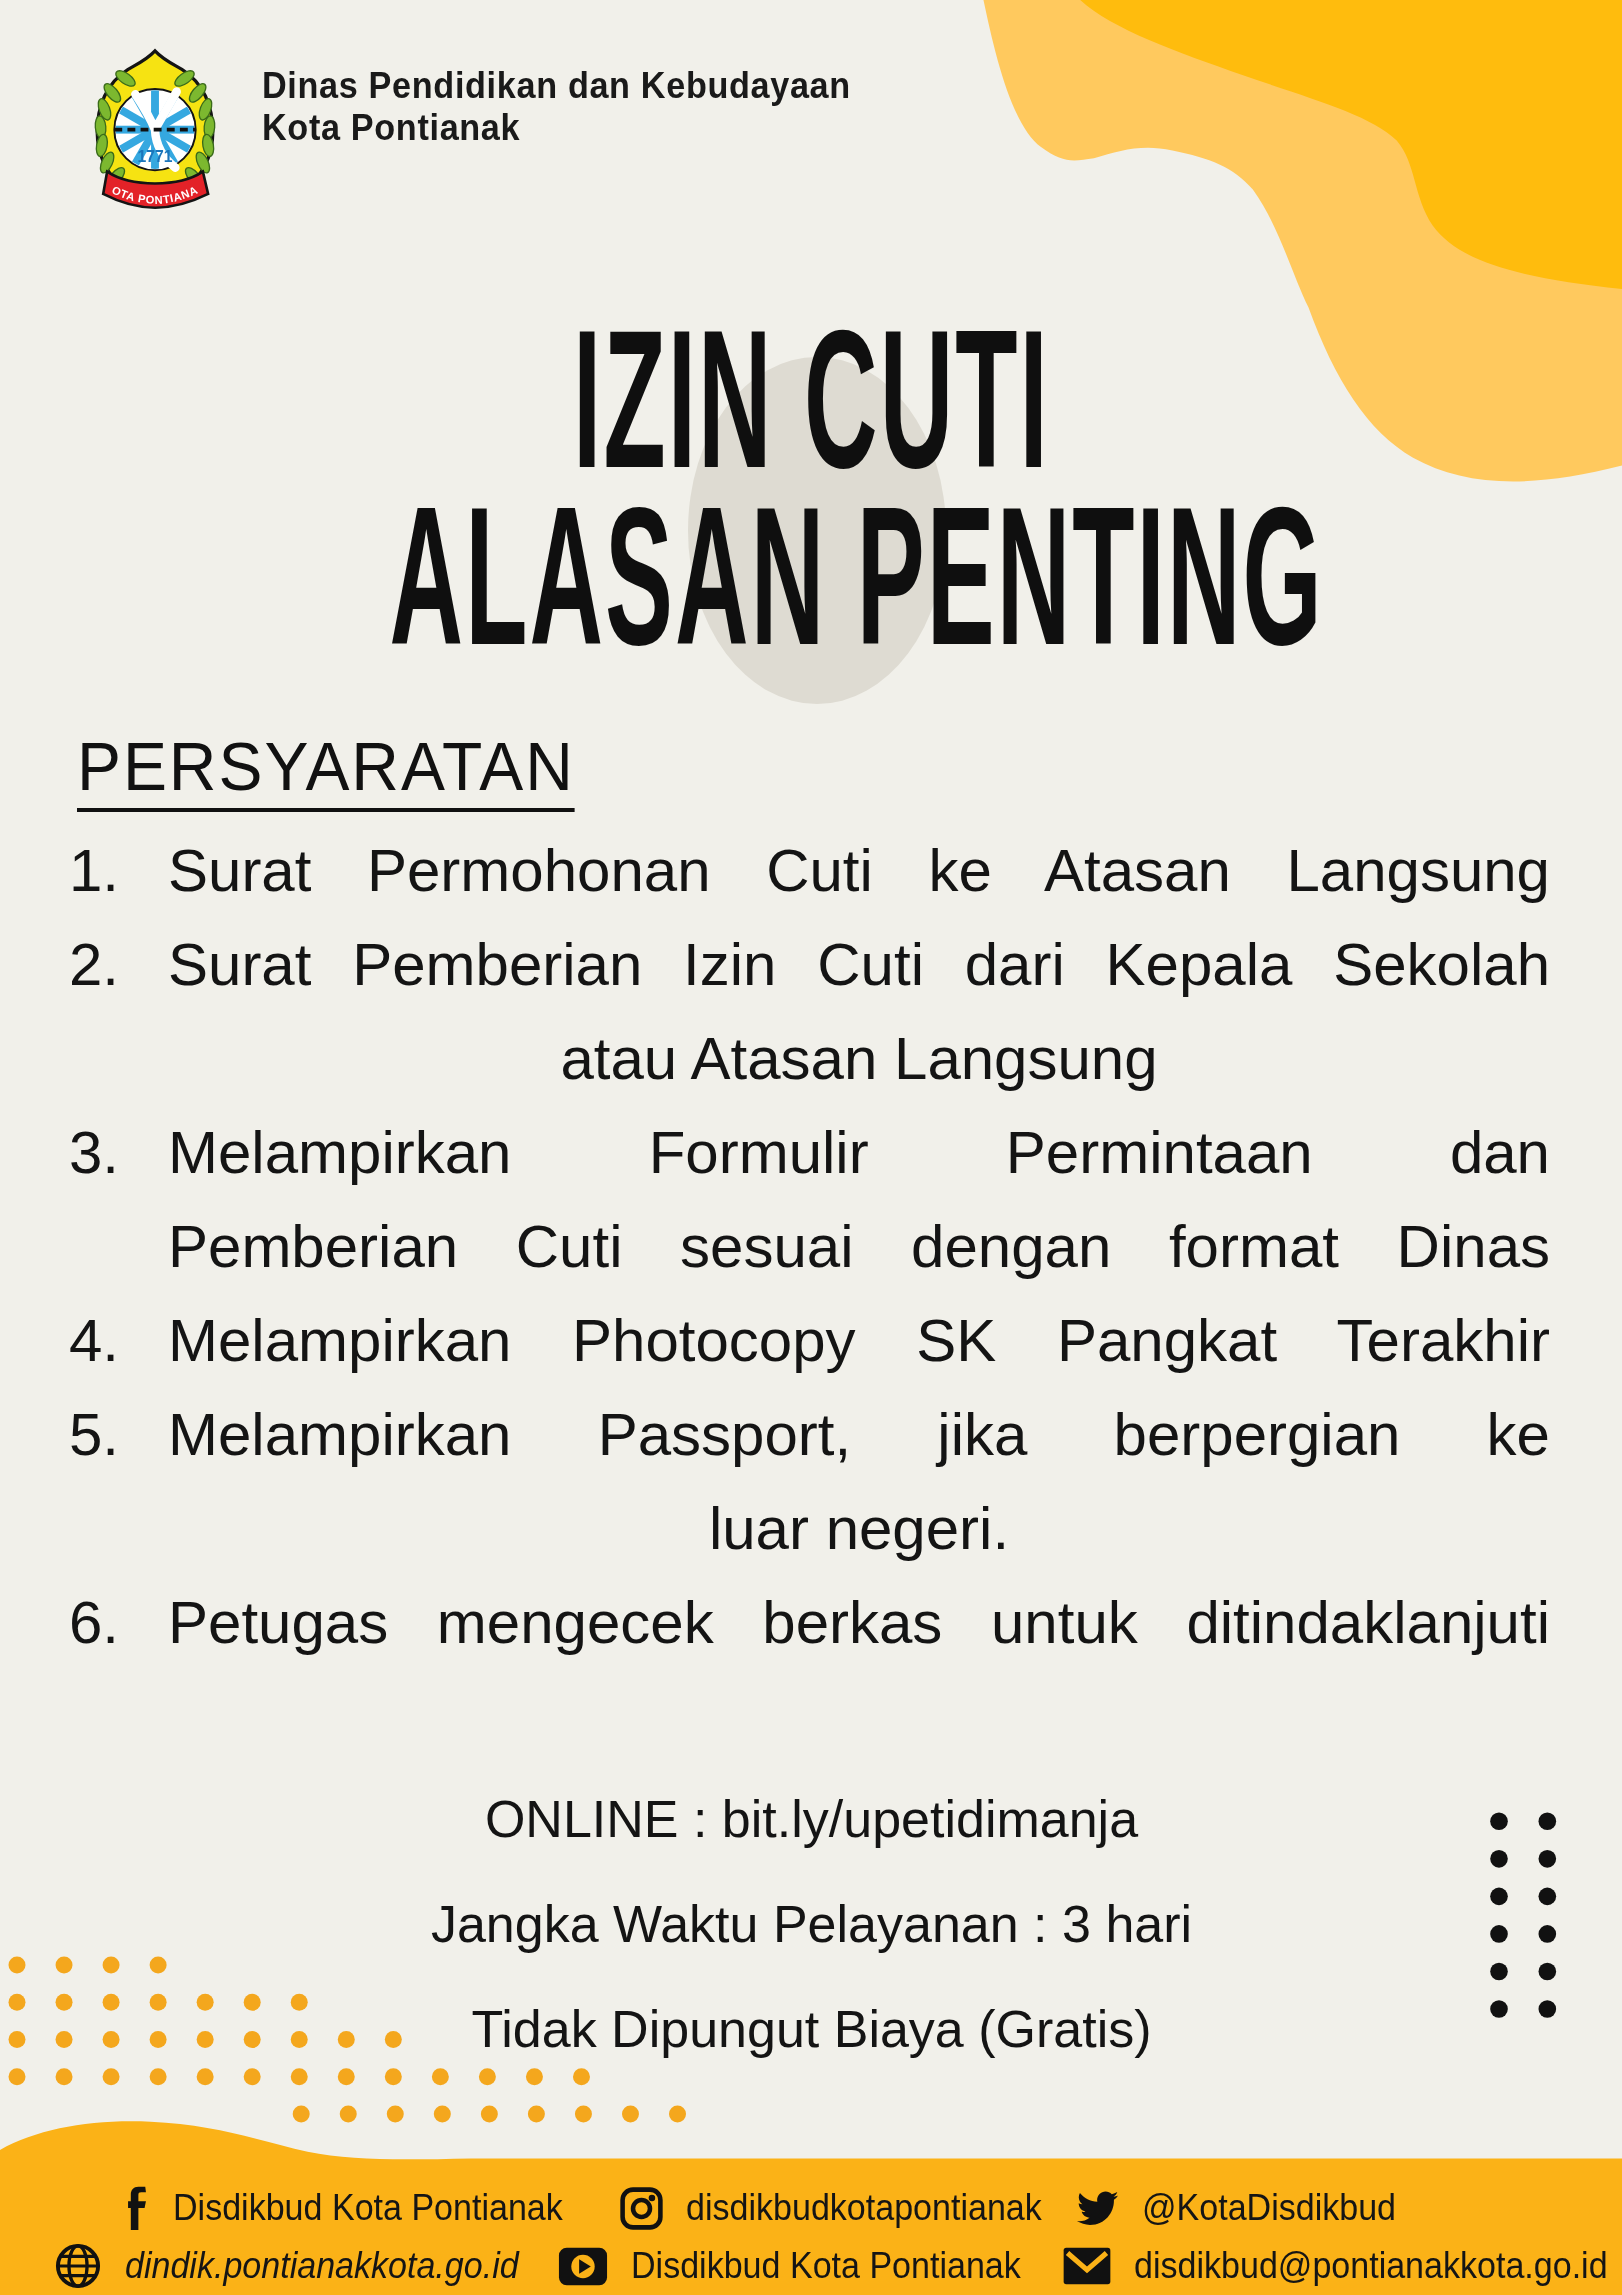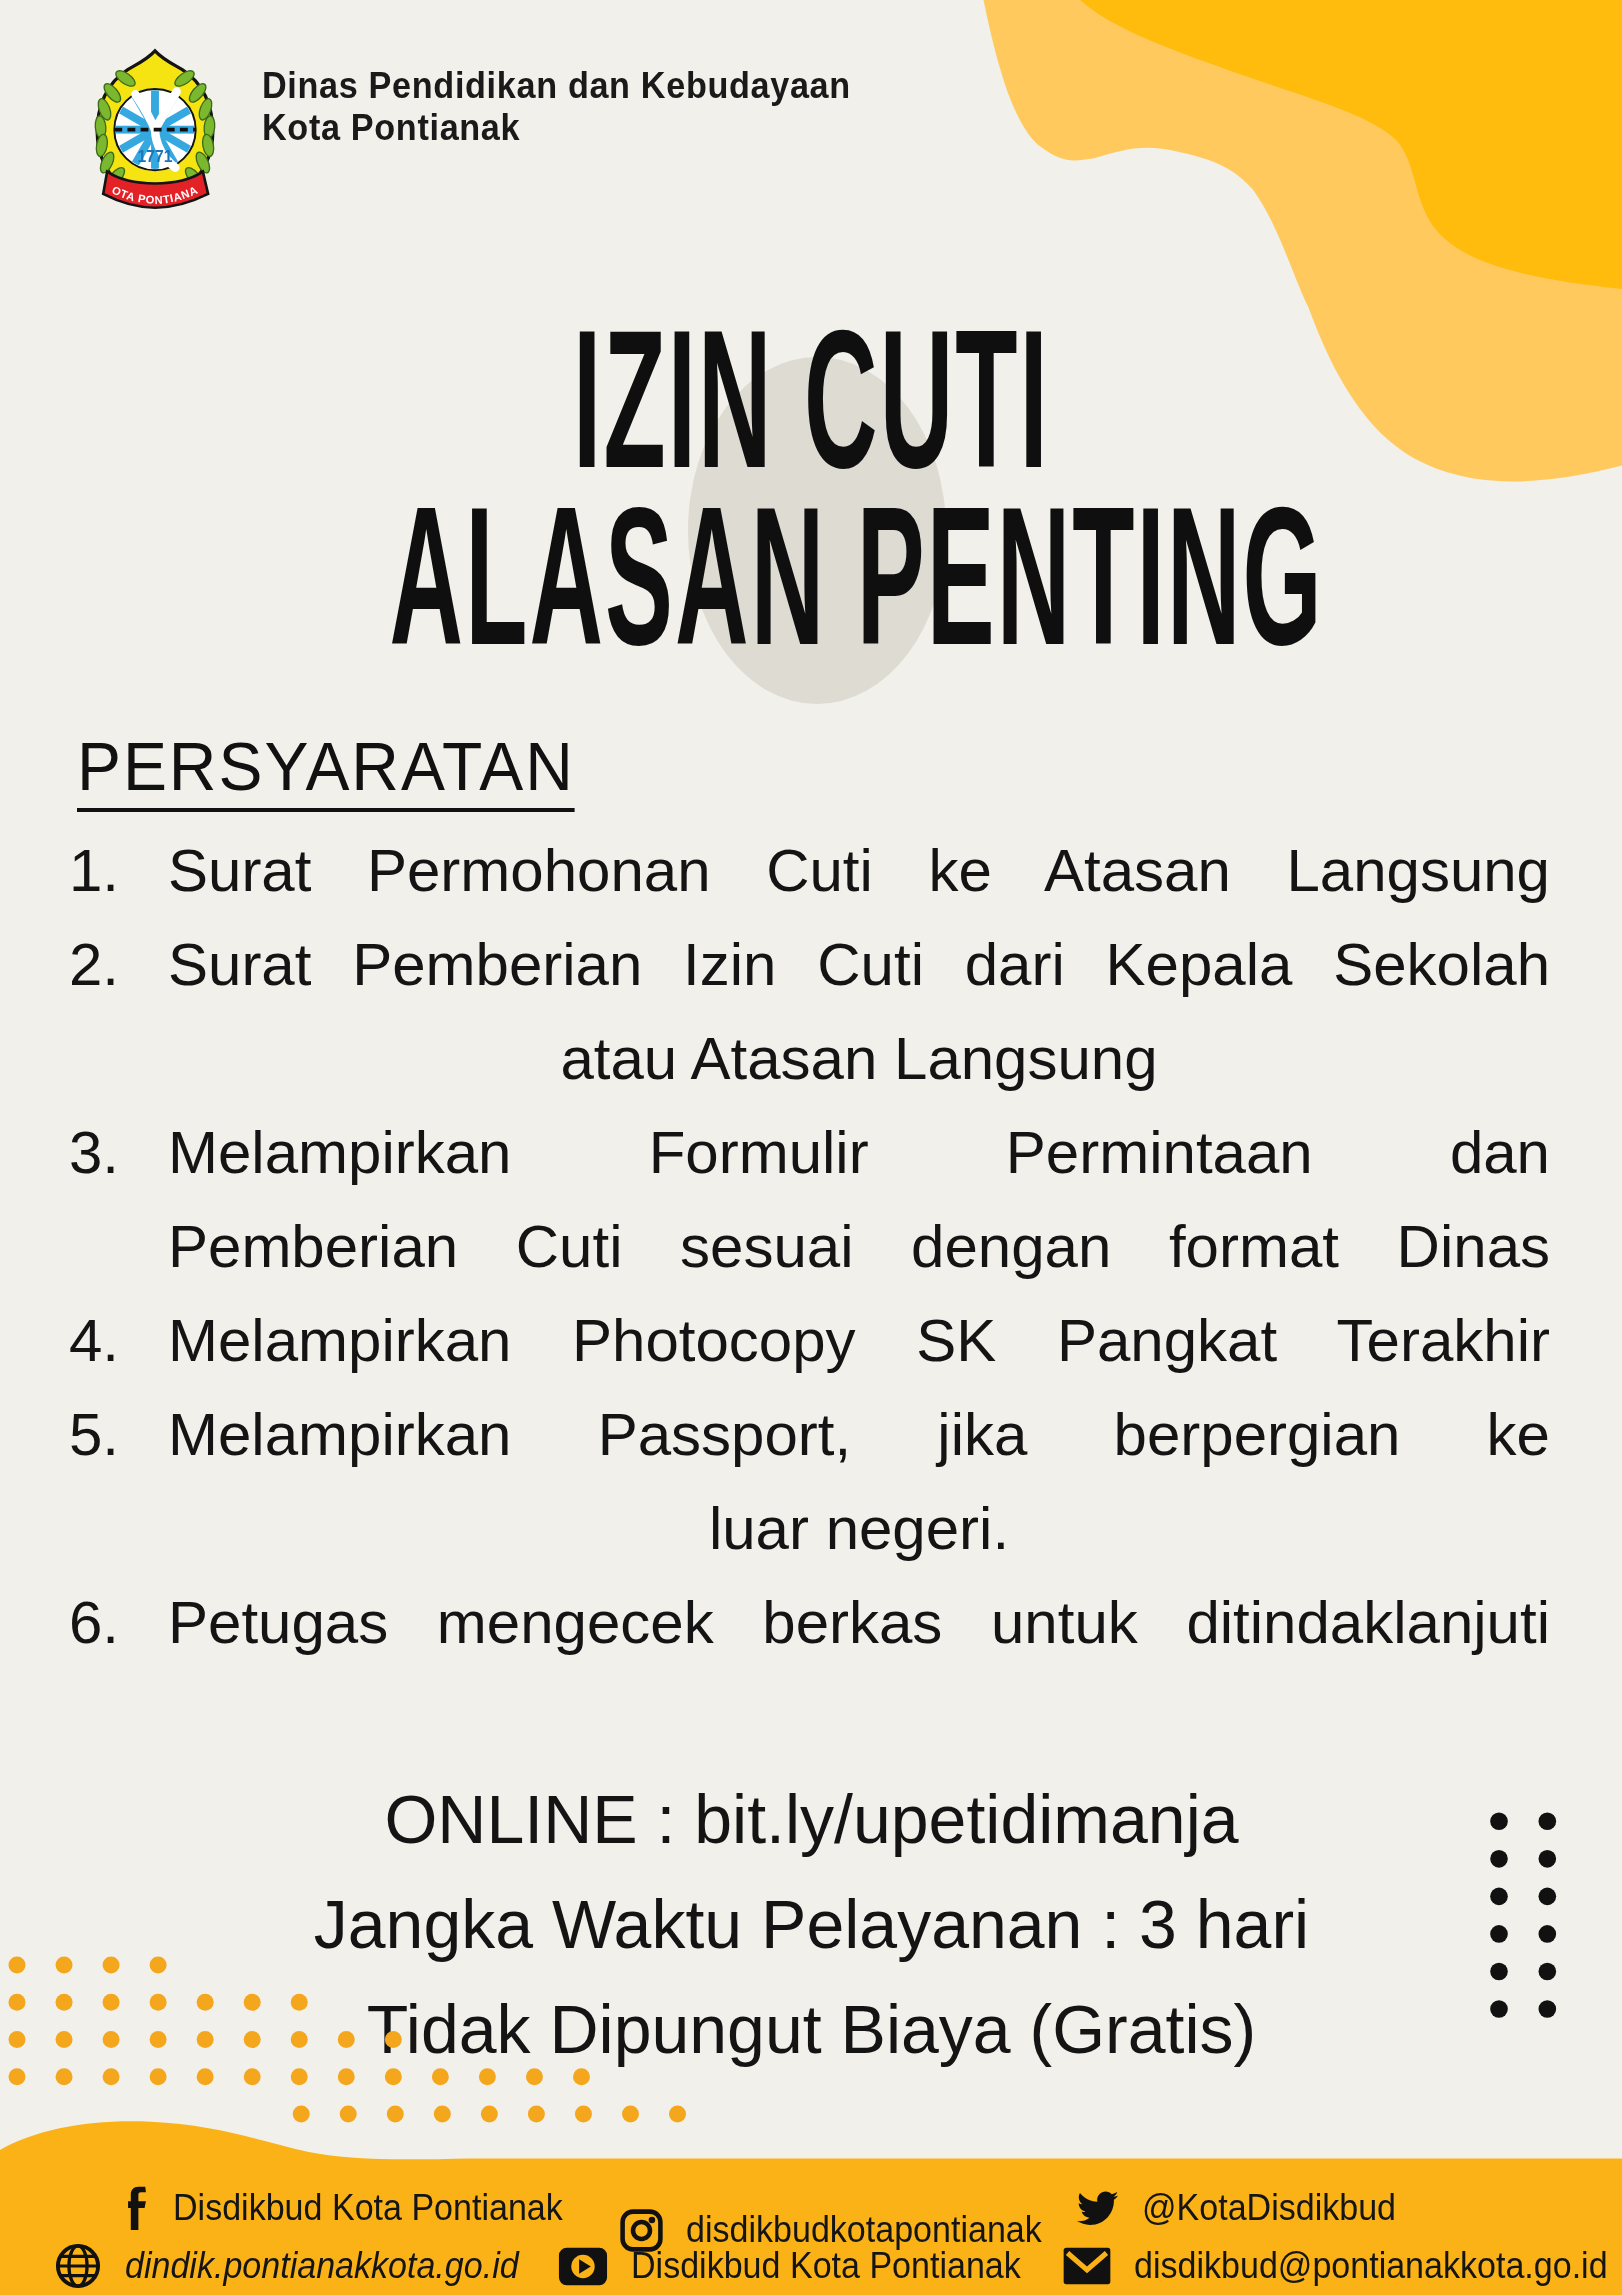--- a/index.html
+++ b/index.html
@@ -31,21 +31,21 @@
   .req-list{position:absolute;left:69px;top:824px;width:1481px;font-size:60px;
             line-height:94px;color:#141414;}
   .item{display:flex;}
   .num{width:87px;flex:none;}
   .itxt{flex:1;min-width:0;margin-left:12px;}
   .jline{text-align:justify;text-align-last:justify;}
   .nline{text-align:center;}
 
   
   .service{position:absolute;left:0;top:1767px;width:1623px;text-align:center;
-           font-size:68px;line-height:105px;color:#141414;}
+           font-size:52px;line-height:105px;color:#141414;}
 
   
   .flink{position:absolute;display:flex;align-items:center;gap:23px;height:50px;}
   .flabel{font-size:37px;color:#151515;transform:scaleX(.92);transform-origin:0 50%;
           white-space:nowrap;}
 </style>
 </head>
 <body>
 
 <div class="page">
@@ -234,21 +234,21 @@
     <path fill="#FBB217" d="M0,105 C60,72 140,58 230,62 C330,66 400,92 470,108
       C540,122 620,120 720,118 L2480,118 L2480,328 L0,328 Z"></path>
   </svg>
 
   <div class="flink" style="left:124px;top:2183px;">
     <svg width="26" height="44" viewBox="0 0 28 64">
       <path fill="#111" d="M26 1 H16 C9 1 5 6 5 12 V22 H1 V32 H5 V64 H16 V32 H25 L27 22 H16 V13 C16 10 17 9 20 9 H27 Z"></path>
     </svg>
     <span class="flabel">Disdikbud Kota Pontianak</span>
   </div>
-  <div class="flink" style="left:620px;top:2183px;margin-top:22px;">
+  <div class="flink" style="left:620px;top:2183px;">
     <svg width="43" height="43" viewBox="0 0 66 66">
       <rect x="4" y="4" width="58" height="58" rx="16" fill="none" stroke="#111" stroke-width="7"></rect>
       <circle cx="33" cy="33" r="13" fill="none" stroke="#111" stroke-width="7"></circle>
       <circle cx="49" cy="17" r="5" fill="#111"></circle>
     </svg>
     <span class="flabel">disdikbudkotapontianak</span>
   </div>
   <div class="flink" style="left:1076px;top:2183px;">
     <svg width="43" height="35" viewBox="0 0 24 20">
       <path fill="#111" d="M23.95 2.57c-.88.39-1.83.65-2.83.77 1.02-.61 1.8-1.57 2.17-2.72-.95.56-2.01.97-3.13 1.19C19.26.8 17.99.25 16.6.25c-2.66 0-4.82 2.16-4.82 4.82 0 .38.04.75.13 1.1-4.01-.2-7.57-2.12-9.95-5.04-.42.72-.66 1.56-.66 2.46 0 1.67.85 3.15 2.14 4.02-.79-.02-1.53-.24-2.18-.6v.06c0 2.34 1.66 4.28 3.87 4.73-.4.11-.83.17-1.27.17-.31 0-.62-.03-.91-.09.62 1.91 2.39 3.3 4.5 3.34-1.65 1.29-3.73 2.06-5.99 2.06-.39 0-.77-.02-1.15-.07 2.13 1.37 4.66 2.17 7.38 2.17 8.85 0 13.69-7.33 13.69-13.69 0-.21 0-.42-.01-.62.94-.68 1.76-1.53 2.4-2.5z"></path>

